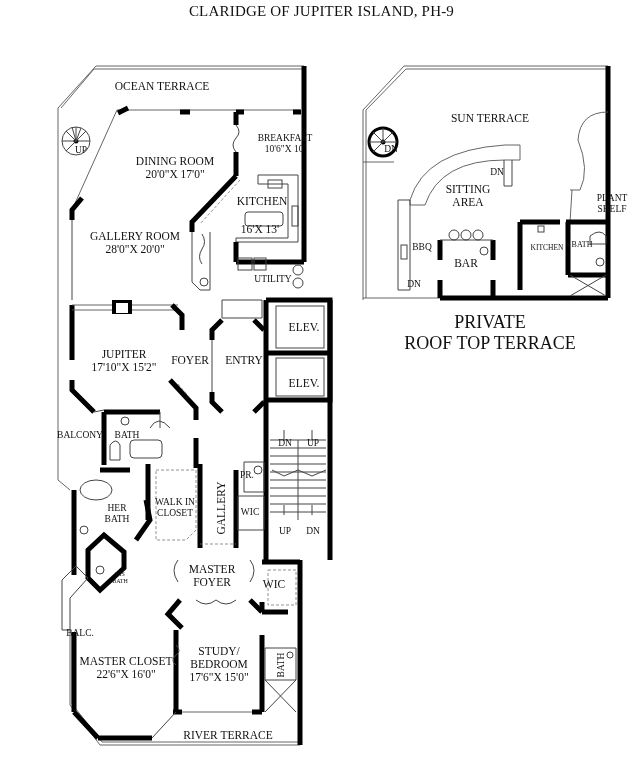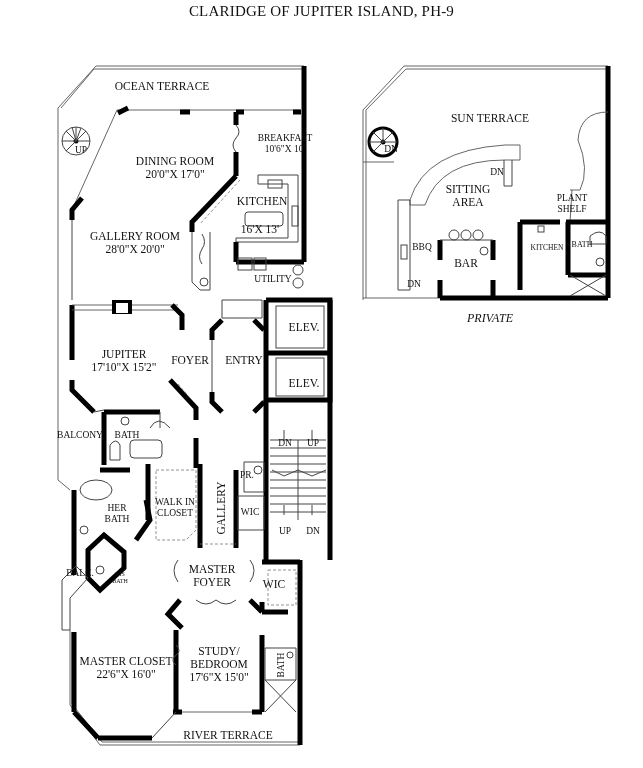--- a/index.html
+++ b/index.html
@@ -6,21 +6,21 @@
   body { width:643px; height:768px; position:relative; overflow:hidden;
          font-family:"Liberation Serif", "DejaVu Serif", serif; color:#111; }
   #title { position:absolute; left:0; top:3px; width:643px; text-align:center;
            font-size:15px; letter-spacing:0.2px; }
   svg.plan { position:absolute; left:0; top:0; }
   .lbl { position:absolute; white-space:nowrap; text-align:center; line-height:1.15;
          transform:translateX(-50%); font-size:11.5px; }
   .lbl .sub { display:block; }
   .sm { font-size:9.5px; }
   .xs { font-size:6px; }
-  .lg { font-size:12px;font-style:italic; }
+  .lg { font-size:18px; }
   .vert { transform:translate(-50%,-50%) rotate(-90deg); transform-origin:center; }
   .wall { stroke:#000; stroke-width:5; fill:none; }
   .wallm { stroke:#000; stroke-width:3; fill:none; }
   .thin { stroke:#444; stroke-width:1; fill:none; }
   .dbl { stroke:#555; stroke-width:0.9; fill:none; }
   .dash { stroke:#777; stroke-width:0.8; fill:none; stroke-dasharray:3 2; }
   .fillb { fill:#000; }
 </style>
 </head>
 <body>
@@ -227,21 +227,21 @@
 </div>
 <div class="lbl sm" style="left:247px;top:470px">
   <span>PR.</span>
 </div>
 <div class="lbl sm" style="left:250px;top:507px">
   <span>WIC</span>
 </div>
 <div class="lbl xs" style="left:120px;top:571px;width:20px;white-space:normal">
   <span>HIS BATH</span>
 </div>
-<div class="lbl sm" style="left:80px;top:568px">
+<div class="lbl sm" style="left:80px;top:628px">
   <span>BALC.</span>
 </div>
 <div class="lbl" style="left:212px;top:563px;width:60px;white-space:normal">
   <span>MASTER FOYER</span>
 </div>
 <div class="lbl" style="left:274px;top:578px">
   <span>WIC</span>
 </div>
 <div class="lbl" style="left:126px;top:655px">
   <span class="sub">MASTER CLOSET</span>
@@ -263,34 +263,35 @@
 <div class="lbl sm" style="left:313px;top:438px">UP</div>
 <div class="lbl sm" style="left:285px;top:526px">UP</div>
 <div class="lbl sm" style="left:313px;top:526px">DN</div>
 
 <div class="lbl" style="left:490px;top:112px">
   <span>SUN TERRACE</span>
 </div>
 <div class="lbl" style="left:468px;top:183px;width:60px;white-space:normal">
   <span>SITTING AREA</span>
 </div>
-<div class="lbl sm" style="left:572px;top:193px;width:56px;white-space:normal">
+<div class="lbl sm" style="left:612px;top:193px;width:56px;white-space:normal">
   <span>PLANT SHELF</span>
 </div>
 <div class="lbl sm" style="left:422px;top:242px">
   <span>BBQ</span>
 </div>
 <div class="lbl" style="left:466px;top:257px">
   <span>BAR</span>
 </div>
 <div class="lbl xs" style="left:547px;top:244px;font-size:7.5px">
   <span>KITCHEN</span>
 </div>
 <div class="lbl xs" style="left:582px;top:240px;font-size:8px">
   <span>BATH</span>
 </div>
 <div class="lbl sm" style="left:391px;top:144px">DN</div>
 <div class="lbl sm" style="left:497px;top:167px">DN</div>
 <div class="lbl sm" style="left:414px;top:279px">DN</div>
 
 <div class="lbl lg" style="left:490px;top:312px">
   <span class="sub">PRIVATE</span>
+  <span class="sub">ROOF TOP TERRACE</span>
 </div>
 
 </body></html>

